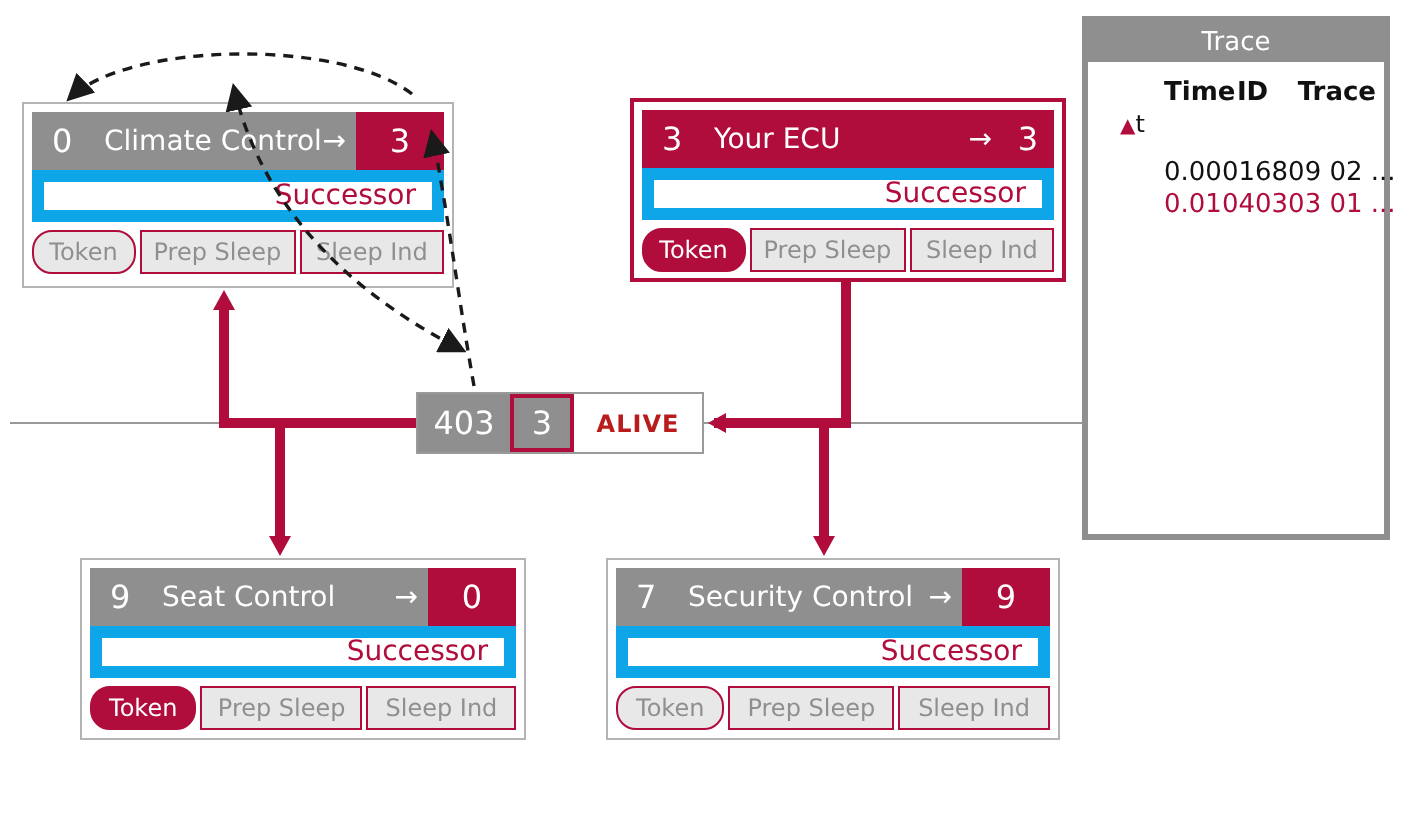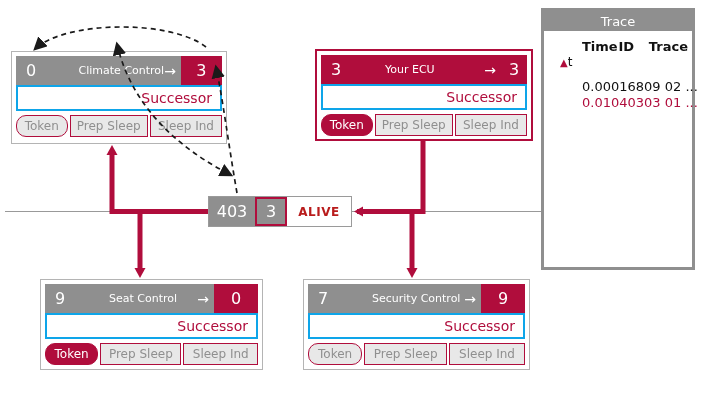--- a/index.html
+++ b/index.html
@@ -8,26 +8,26 @@
          font-family:"DejaVu Sans","Liberation Sans",sans-serif;}
   .layer{position:absolute;left:0;top:0;width:712px;height:407px;}
   .layer.under{z-index:1;} .layer.over{z-index:3;pointer-events:none;}
 
   
   .node{position:absolute;z-index:2;background:#fff;border:1px solid #b4b4b4;padding:4px;}
   .node.red{border:2px solid #b00d3c;}
   .hdr{height:29px;background:#8f8f8f;display:flex;align-items:center;color:#fff;}
   .node.red .hdr{background:#b00d3c;}
   .nid{font-size:16px;padding-left:10px;width:32px;}
-  .nname{font-size:11px;padding-left:4px;white-space:nowrap;margin-left:28px;}
+  .nname{font-size:14px;padding-left:4px;white-space:nowrap;}
   .narrow{margin-left:auto;font-size:14px;padding-right:5px;}
   .nsucc{width:44px;height:29px;background:#b00d3c;color:#fff;font-size:16px;
          display:flex;align-items:center;justify-content:center;}
   .node.red .nsucc{background:transparent;width:26px;}
-  .succrow{height:26px;border:2px solid #0ea5e9;display:flex;align-items:center;
+  .succrow{height:26px;border:6px solid #0ea5e9;display:flex;align-items:center;
            justify-content:flex-end;padding-right:8px;color:#b00d3c;font-size:14px;}
   .btns{display:flex;gap:2px;margin-top:4px;height:22px;}
   .btn{background:#e8e8e8;border:1px solid #b00d3c;color:#8f8f8f;font-size:12px;
        display:flex;align-items:center;justify-content:center;cursor:pointer;}
   .btn.active{background:#b00d3c;color:#fff;}
   .b1{flex:0 0 25%;border-radius:10px;} .b2{flex:1 1 auto;} .b3{flex:0 0 35%;}
 
   
   .msg{position:absolute;left:208px;top:196px;height:31px;display:flex;z-index:2;
        border:1px solid #9a9a9a;background:#fff;}

